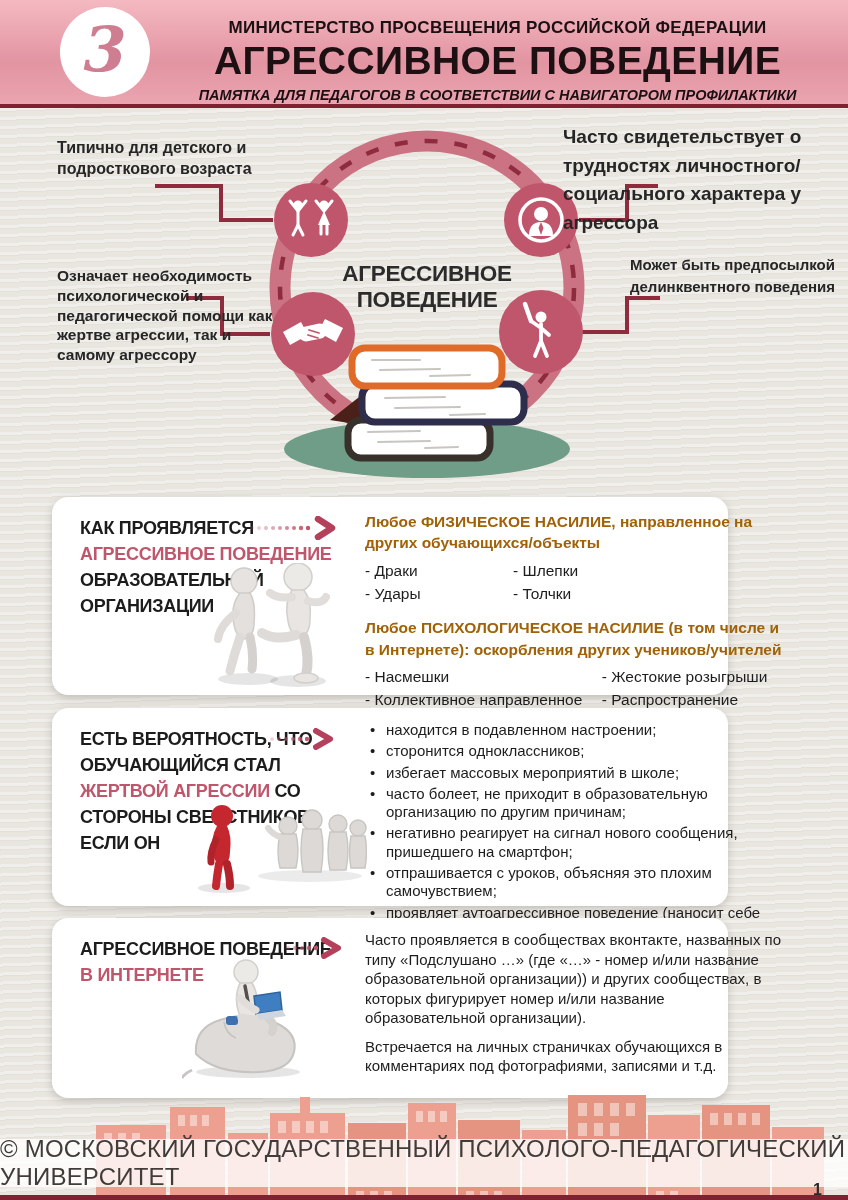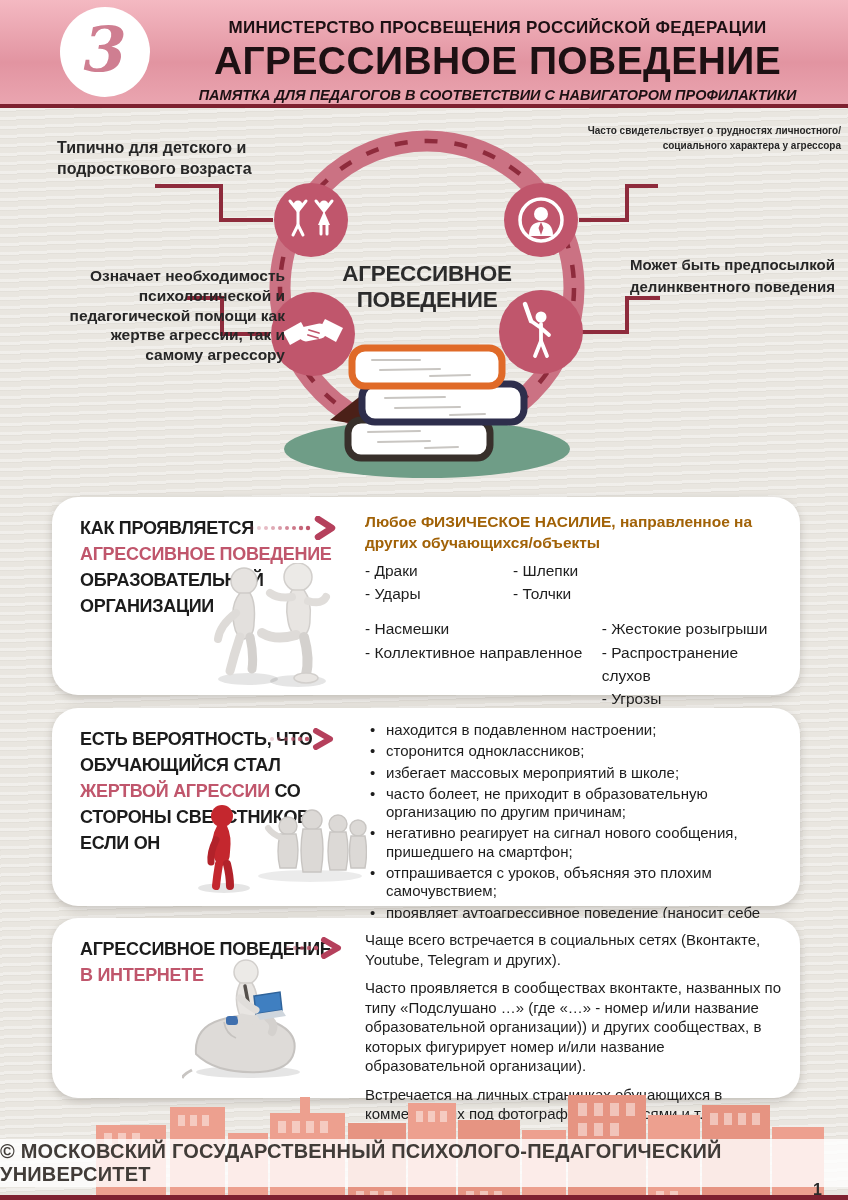--- a/index.html
+++ b/index.html
@@ -20,27 +20,27 @@
     font-size:62px;color:#cf7e91;line-height:1;transform:translateY(-2px);}
   .header-text{position:absolute;left:165px;right:18px;top:18px;text-align:center;color:#1d1013;}
   .h-line1{font-size:17px;font-weight:bold;letter-spacing:.3px;}
   .h-line2{font-size:39px;font-weight:bold;letter-spacing:.4px;margin-top:1px;}
   .h-line3{font-size:14.5px;font-weight:bold;margin-top:4px;font-style:italic;}
   
   .diagram{position:absolute;left:0;top:108px;width:848px;height:389px;}
   .diagram svg{position:absolute;left:0;top:0;}
   .callout{position:absolute;font-weight:bold;color:#262626;}
   .co-tl{left:57px;top:30px;width:222px;font-size:16px;line-height:1.3;}
-  .co-l{left:57px;top:158px;width:228px;font-size:15.5px;line-height:1.28;text-align:right;}
-  .co-tr{left:563px;top:15px;width:278px;font-size:10px;line-height:1.5;text-align:right;}
+  .co-l{left:57px;top:158px;width:228px;font-size:15.5px;line-height:1.28;}
+  .co-tr{left:563px;top:15px;width:278px;font-size:19px;line-height:1.5;}
   .co-r{left:630px;top:146px;width:240px;font-size:15px;line-height:1.45;}
   .center-label{position:absolute;left:290px;top:153px;width:274px;text-align:center;
     font-size:22.5px;font-weight:bold;color:#2b2b2b;letter-spacing:-0.3px;}
   
-  .card{position:absolute;left:52px;width:748px;background:#fff;border-radius:26px;
+  .card{position:absolute;left:52px;width:676px;background:#fff;border-radius:16px;
     box-shadow:0 3px 9px rgba(95,85,78,.28);}
   .card1{top:497px;height:198px;}
   .card2{top:708px;height:198px;}
   .card3{top:918px;height:180px;}
   .card-title{position:absolute;left:28px;top:18px;font-size:18px;font-weight:bold;
     line-height:1.45;color:#1c1c1c;letter-spacing:-0.3px;}
   .t1{width:262px;}
   .t2{width:284px;}
   .t3{width:284px;}
   .pink{color:#c0566c;}
@@ -61,21 +61,21 @@
   .bullets{position:absolute;left:316px;top:13px;width:422px;margin:0;padding:0;list-style:none;}
   .bullets li{position:relative;padding-left:18px;font-size:15px;line-height:1.22;
     color:#1d1d1d;margin-bottom:3px;}
   .bullets li::before{content:"\2022";position:absolute;left:2px;top:0;color:#1d1d1d;}
   .paras{position:absolute;left:313px;top:12px;width:424px;}
   .paras p{margin:0 0 9px 0;font-size:15px;line-height:1.3;color:#1d1d1d;}
   
   .footer{position:absolute;left:0;top:1095px;width:848px;height:105px;}
   .band{position:absolute;left:0;top:44px;width:848px;height:48px;
     background:rgba(255,255,255,.8);display:flex;align-items:center;justify-content:center;}
-  .band div{font-size:20px;font-weight:bold;color:#413c38;letter-spacing:.2px;}
+  .band div{font-size:24px;font-weight:normal;color:#413c38;letter-spacing:.2px;}
   .page-num{position:absolute;right:26px;top:86px;font-size:16px;font-weight:bold;color:#2b2b2b;}
   .bottom-strip{position:absolute;left:0;bottom:0;width:848px;height:5px;background:#7e2130;}
 </style>
 </head>
 <body>
 
 <div id="page">
 
   <div class="header">
     <div class="logo">
@@ -207,20 +207,21 @@
       <div class="pair">
         <div class="col phys-c1">
           <div>- Драки</div>
           <div>- Удары</div>
         </div>
         <div class="col">
           <div>- Шлепки</div>
           <div>- Толчки</div>
         </div>
       </div>
+      <div class="h-pink">Любое ПСИХОЛОГИЧЕСКОЕ НАСИЛИЕ (в том числе и в Интернете): оскорбления других учеников/учителей</div>
       <div class="pair">
         <div class="col psy-c1">
           <div>- Насмешки</div>
           <div>- Коллективное направленное</div>
         </div>
         <div class="col">
           <div>- Жестокие розыгрыши</div>
           <div>- Распространение слухов</div>
           <div>- Угрозы</div>
         </div>
@@ -303,21 +304,20 @@
       <path d="M58,25 Q52,38 56,52 Q58,62 66,63 Q76,61 75,48 Q76,34 70,25 Z" fill="#e8e5e2" stroke="#d2cfcc" stroke-width="1.5"></path>
       <path d="M63,28 L66,44" stroke="#55504c" stroke-width="3.5" stroke-linecap="round"></path>
       <path d="M60,60 Q74,64 86,60" stroke="#dedbd8" stroke-width="9" fill="none" stroke-linecap="round"></path>
       <path d="M86,60 Q94,66 90,74" stroke="#d4d1ce" stroke-width="8" fill="none" stroke-linecap="round"></path>
 
       <path d="M72,38 L98,34 L100,52 L74,56 Z" fill="#3f7fc1" stroke="#2f639a" stroke-width="1.5"></path>
       <path d="M74,56 L100,52 L104,58 L78,62 Z" fill="#cfd6dd"></path>
       <path d="M58,40 Q66,48 74,52" stroke="#e0ddda" stroke-width="7" fill="none" stroke-linecap="round"></path>
     </svg>
     <div class="paras">
-      <p>Чаще всего встречается в социальных сетях (Вконтакте, Youtube, Telegram и других).</p>
       <p>Часто проявляется в сообществах вконтакте, названных по типу «Подслушано …» (где «…» - номер и/или название образовательной организации)) и других сообществах, в которых фигурирует номер и/или название образовательной организации).</p>
       <p>Встречается на личных страничках обучающихся в комментариях под фотографиями, записями и т.д.</p>
     </div>
   </div>
 
   <div class="footer">
     <svg width="848" height="105" viewBox="0 0 848 105">
       <g fill="#eda08f">
         <rect x="96" y="30" width="70" height="75"></rect>
         <rect x="170" y="12" width="55" height="93"></rect>

